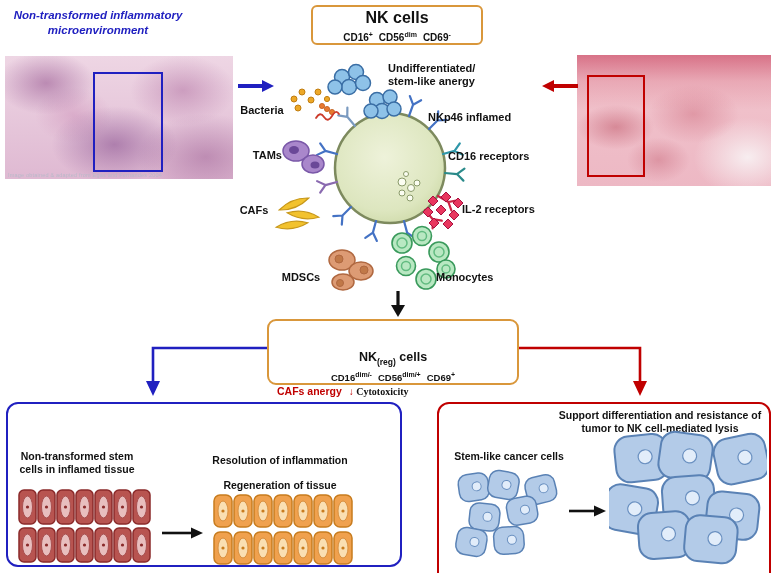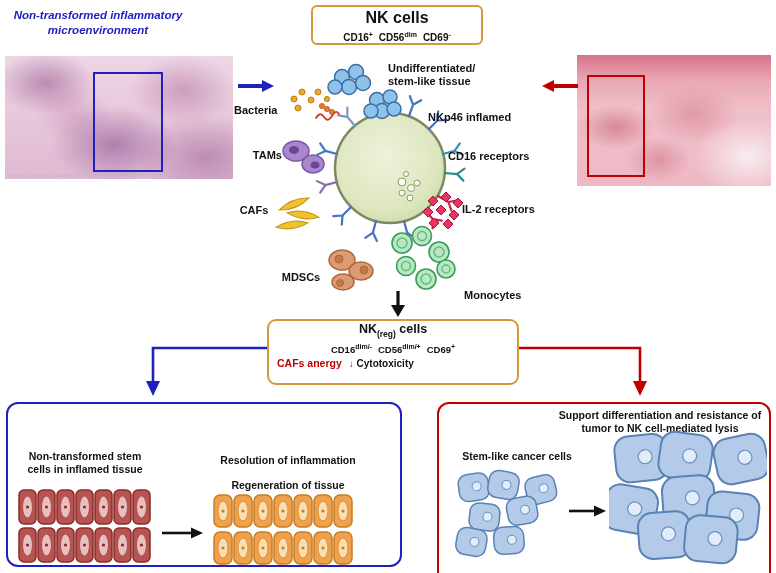--- a/index.html
+++ b/index.html
@@ -23,21 +23,21 @@
   .histo-right{background:
     linear-gradient(180deg,rgba(198,58,88,.6) 0%,rgba(218,118,138,.35) 20%,rgba(0,0,0,0) 42%),
     radial-gradient(ellipse 55px 32px at 20% 55%,rgba(178,58,78,.4),transparent 70%),
     radial-gradient(ellipse 65px 42px at 60% 45%,rgba(198,88,108,.38),transparent 70%),
     radial-gradient(ellipse 75px 55px at 88% 78%,rgba(248,240,242,.95),transparent 72%),
     radial-gradient(ellipse 45px 32px at 42% 80%,rgba(188,78,98,.35),transparent 70%),
     linear-gradient(#f2c6ce,#edb8c4);}
   .caption{font-size:5.5px;color:#b9b9c9;letter-spacing:.2px;white-space:nowrap;}
   .panel{border-radius:12px;background:#fff;}
   .panel-heading{font-weight:bold;font-size:10.5px;text-align:center;line-height:1.25;color:#111;}
-  .small-lbl{font-weight:bold;font-size:10.5px;line-height:1.2;color:#111;margin-left:8px;}
+  .small-lbl{font-weight:bold;font-size:10.5px;line-height:1.2;color:#111;}
 </style>
 </head>
 <body>
 
 <div class="canvas">
 
   <div class="abs env-title blue" style="left:2px;top:8px;width:192px;font-style:italic;">Non-transformed inflammatory microenvironment</div>
 
   <div class="abs orange-box" style="left:311px;top:5px;width:172px;height:40px;padding-top:2px;">
     <div style="font-size:16px;font-weight:bold;">NK cells</div>
@@ -177,45 +177,45 @@
         <circle cx="172" cy="188" r="5"></circle>
           <circle cx="192" cy="181" r="4.5"></circle>
           <circle cx="209" cy="197" r="5"></circle>
         <circle cx="176" cy="211" r="4.5"></circle>
           <circle cx="196" cy="224" r="5"></circle>
           <circle cx="216" cy="214" r="4"></circle>
       </g>
     </g>
   </svg>
 
-  <div class="abs lbl" style="left:388px;top:62px;width:116px;">Undifferentiated/ stem-like tissue</div>
-  <div class="abs lbl" style="left:234px;top:104px;width:56px;text-align:left;">Bacteria</div>
+  <div class="abs lbl" style="left:388px;top:62px;width:116px;">Undifferentiated/ stem-like anergy</div>
+  <div class="abs lbl" style="left:234px;top:104px;width:56px;text-align:center;">Bacteria</div>
   <div class="abs lbl" style="left:428px;top:111px;width:120px;">NKp46 inflamed</div>
   <div class="abs lbl" style="left:236px;top:149px;width:46px;text-align:right;">TAMs</div>
   <div class="abs lbl" style="left:448px;top:150px;width:120px;">CD16 receptors</div>
   <div class="abs lbl" style="left:232px;top:204px;width:44px;text-align:center;">CAFs</div>
   <div class="abs lbl" style="left:462px;top:203px;width:110px;">IL-2 receptors</div>
   <div class="abs lbl" style="left:274px;top:271px;width:54px;text-align:center;">MDSCs</div>
-  <div class="abs lbl" style="left:464px;top:271px;width:84px;margin-top:18px;">Monocytes</div>
+  <div class="abs lbl" style="left:436px;top:271px;width:84px;">Monocytes</div>
 
   <svg class="abs" style="left:389px;top:290px;" width="18" height="28">
     <line x1="9" y1="1" x2="9" y2="16" stroke="#111" stroke-width="3.2"></line>
     <polygon points="2,15 16,15 9,27" fill="#111"></polygon>
   </svg>
 
   <div class="abs orange-box" style="left:267px;top:319px;width:252px;height:66px;border-radius:9px;padding-top:2px;">
-    <div style="font-size:12.5px;font-weight:bold;line-height:1.1;">
+    <div style="font-size:12.5px;font-weight:bold;line-height:1.1;margin-top:28px;">
       <span>NK</span><span style="font-size:8.5px;vertical-align:sub;">(reg)</span><span> cells</span>
     </div>
     <div style="line-height:1.1;">
       <span class="marker" style="font-size:9.5px;"><span>CD16</span><sup>dim/-</sup></span><span class="marker" style="font-size:9.5px;"><span>CD56</span><sup>dim/+</sup></span><span class="marker" style="font-size:9.5px;"><span>CD69</span><sup>+</sup></span>
     </div>
     <div style="display:flex;align-items:center;gap:7px;padding:1px 8px 0;text-align:left;">
       <div class="red" style="font-size:10.5px;font-weight:bold;white-space:nowrap;">CAFs anergy</div>
-      <div style="flex:1;">
+      <div style="flex:1;font-family:Liberation Serif, serif;">
         <div style="font-size:10px;font-weight:bold;line-height:1.15;"><span class="red">↓</span> <span>Cytotoxicity</span></div>
       </div>
     </div>
   </div>
 
   <svg class="abs" style="left:143px;top:340px;" width="132" height="62">
     <path d="M124,8 H10 V42" fill="none" stroke="#2020c0" stroke-width="2.6"></path>
     <polygon points="3,41 17,41 10,56" fill="#2020c0"></polygon>
   </svg>
   <svg class="abs" style="left:512px;top:340px;" width="140" height="62">

